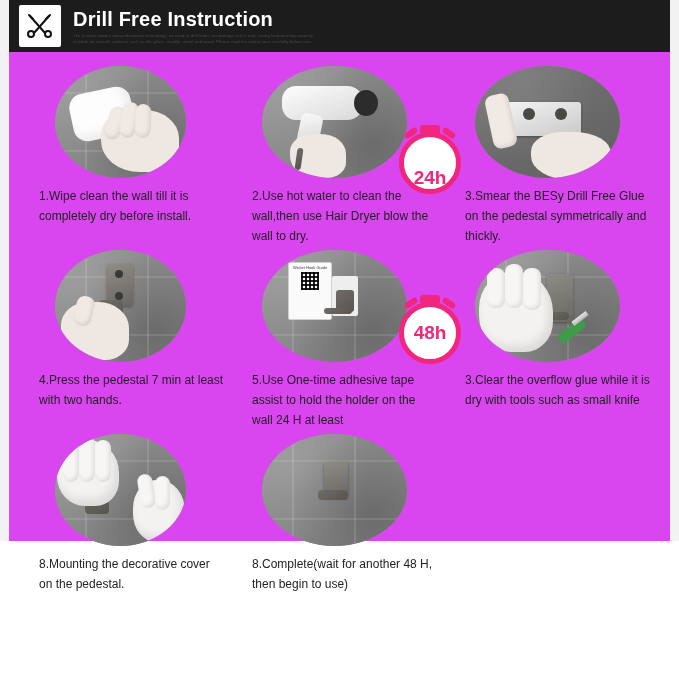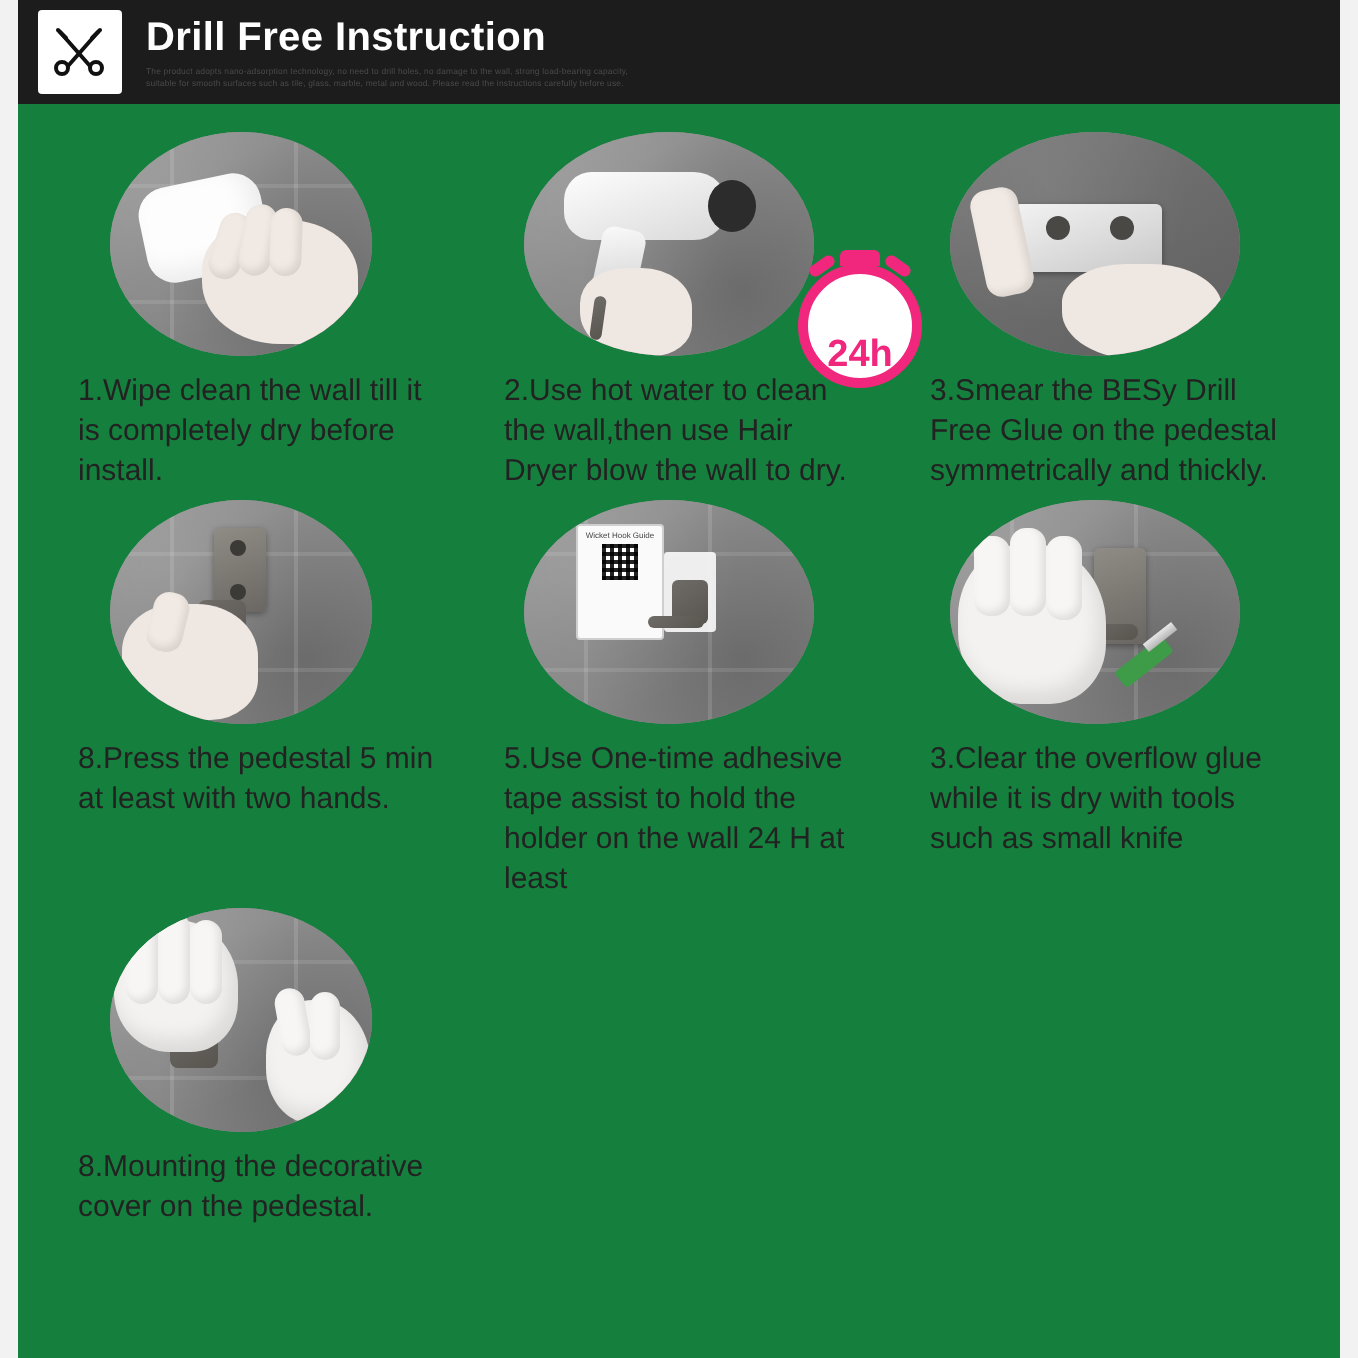--- a/index.html
+++ b/index.html
@@ -9,23 +9,23 @@
   }
   body {
     width: 679px;
     height: 679px;
     font-family: "Liberation Sans", sans-serif;
     overflow: hidden;
     position: relative;
   }
   .page {
     width: 679px;
-    height: 679px;
+    height: 541px;
     position: relative;
-    background: #15803d;
+    background: #d946ef;
     box-sizing: border-box;
     border-left: 9px solid #f2f2f2;
     border-right: 9px solid #f2f2f2;
   }
   
   .header {
     height: 52px;
     background: #1c1c1c;
     display: flex;
     align-items: center;
@@ -88,21 +88,21 @@
     overflow: hidden;
     position: relative;
     margin: 0 auto 8px 24px;
     background: #8e8e8e;
   }
   .photo.wide {
     width: 145px;
     margin-left: 18px;
   }
   .caption {
-    font-size: 15px;
+    font-size: 12px;
     line-height: 20px;
     color: #222222;
     margin-left: 8px;
     max-width: 185px;
   }
   
   .wall {
     position: absolute;
     inset: 0;
     background:
@@ -324,21 +324,21 @@
       <div class="cell">
         <div class="photo">
           <div class="wall tile"></div>
           <div class="plate" style="left:52px; top:14px; width:26px; height:42px;"></div>
           <div class="hook" style="left:60px; top:20px; width:8px; height:8px; border-radius:50%; background:#3c3a37;"></div>
           <div class="hook" style="left:60px; top:42px; width:8px; height:8px; border-radius:50%; background:#3c3a37;"></div>
           <div class="hook" style="left:44px; top:50px; width:24px; height:26px; border-radius:4px;"></div>
           <div class="hand" style="left:6px; top:52px; width:68px; height:58px;"></div>
           <div class="finger" style="left:20px; top:46px; width:18px; height:30px; transform:rotate(14deg);"></div>
         </div>
-        <div class="caption">8.Press the pedestal 5 min at least with two hands.</div>
+        <div class="caption">4.Press the pedestal 7 min at least with two hands.</div>
       </div>
 
       <div class="cell">
         <div class="photo wide">
           <div class="wall tile"></div>
           <div class="card" style="left:26px; top:12px; width:42px; height:56px;">
             <div class="card-title">Wicket Hook Guide</div>
             <div class="qr"></div>
           </div>
           <div class="tape" style="left:70px; top:26px; width:26px; height:40px;"></div>
@@ -378,18 +378,30 @@
           <div class="finger" style="left:8px; top:4px; width:16px; height:44px; background:#f7f6f4;"></div>
           <div class="finger" style="left:24px; top:2px; width:16px; height:46px; background:#f7f6f4;"></div>
           <div class="finger" style="left:40px; top:6px; width:16px; height:42px; background:#f7f6f4;"></div>
           <div class="glove" style="left:78px; top:46px; width:52px; height:62px;"></div>
           <div class="finger" style="left:84px; top:40px; width:15px; height:34px; background:#f7f6f4; transform:rotate(-10deg);"></div>
           <div class="finger" style="left:100px; top:42px; width:15px; height:34px; background:#f7f6f4;"></div>
         </div>
         <div class="caption">8.Mounting the decorative cover on the pedestal.</div>
       </div>
 
+      <div class="cell">
+        <div class="photo wide">
+          <div class="wall tile"></div>
+          <div class="plate" style="left:62px; top:28px; width:24px; height:36px;"></div>
+          <div class="hook" style="left:56px; top:56px; width:30px; height:10px; border-radius:4px;"></div>
+        </div>
+        <div class="timer-badge" style="left:155px; top:-132px;">
+          <span class="cap"></span>
+          <span>48h</span>
+        </div>
+        <div class="caption">8.Complete(wait for another 48 H, then begin to use)</div>
+      </div>
 
       <div class="cell"></div>
     </div>
 
   </div>
 </div>
 
 </body></html>

